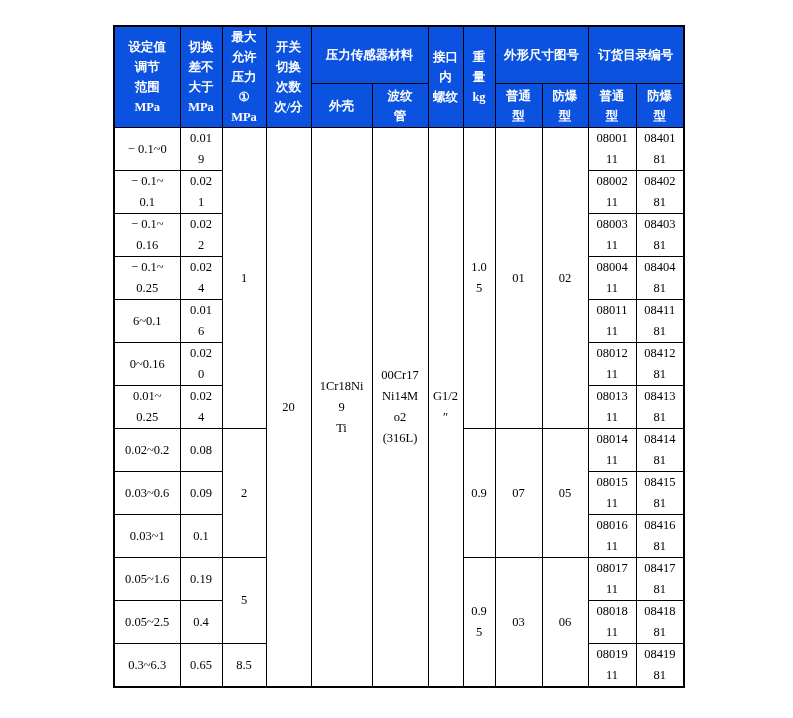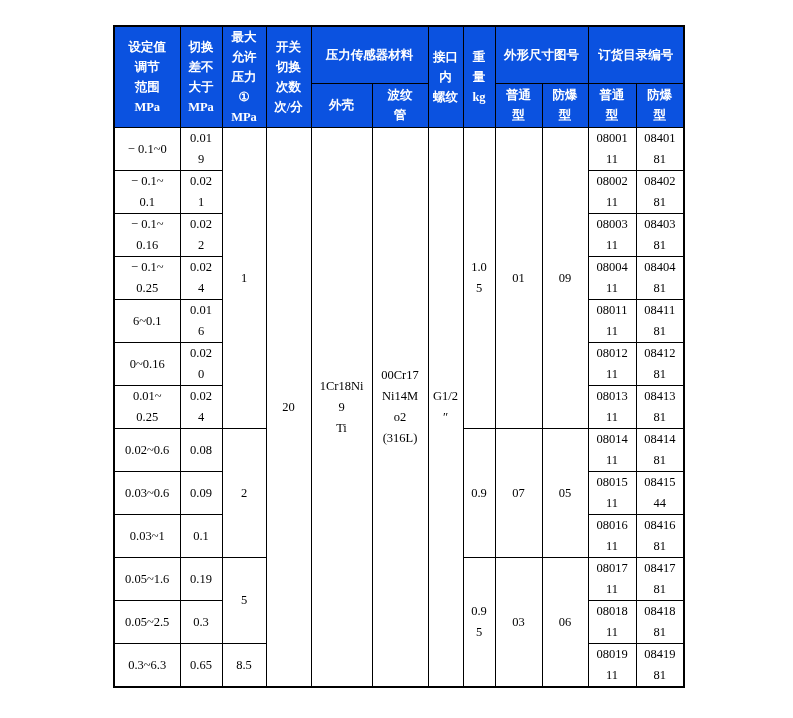--- a/index.html
+++ b/index.html
@@ -41,21 +41,21 @@
     line-height: 20px;
   }
   .spec td {
     background: #ffffff;
     color: #000000;
     font-weight: normal;
     font-size: 12.5px;
     line-height: 21px;
   }
   tr.hrow1 { height: 57px; }
-  tr.hrow2 { height: 43px; font-family: Liberation Mono, monospace; }
+  tr.hrow2 { height: 43px; }
   tbody.data tr { height: 42.5px; margin-left: 8px; }
 </style>
 </head>
 <body>
 
 <div class="stage">
   <table class="spec">
     <colgroup>
       <col style="width:66px">
         <col style="width:42px">
@@ -125,21 +125,21 @@
 Ti</td>
         <td rowspan="13">00Cr17
 Ni14M
 o2
 (316L)</td>
         <td rowspan="13">G1/2
 ″</td>
         <td rowspan="7">1.0
 5</td>
         <td rowspan="7">01</td>
-        <td rowspan="7">09</td>
+        <td rowspan="7">02</td>
         <td>08001
 11</td>
         <td>08401
 81</td>
       </tr>
       <tr>
         <td>− 0.1~
 0.1</td>
         <td>0.02
 1</td>
@@ -190,38 +190,38 @@
         <td>0.01~
 0.25</td>
         <td>0.02
 4</td>
         <td>08013
 11</td>
         <td>08413
 81</td>
       </tr>
       <tr>
-        <td>0.02~0.6</td>
+        <td>0.02~0.2</td>
         <td>0.08</td>
         <td rowspan="3">2</td>
         <td rowspan="3">0.9</td>
         <td rowspan="3">07</td>
         <td rowspan="3">05</td>
         <td>08014
 11</td>
         <td>08414
 81</td>
       </tr>
       <tr>
         <td>0.03~0.6</td>
         <td>0.09</td>
         <td>08015
 11</td>
         <td>08415
-44</td>
+81</td>
       </tr>
       <tr>
         <td>0.03~1</td>
         <td>0.1</td>
         <td>08016
 11</td>
         <td>08416
 81</td>
       </tr>
       <tr>
@@ -232,21 +232,21 @@
 5</td>
         <td rowspan="3">03</td>
         <td rowspan="3">06</td>
         <td>08017
 11</td>
         <td>08417
 81</td>
       </tr>
       <tr>
         <td>0.05~2.5</td>
-        <td>0.3</td>
+        <td>0.4</td>
         <td>08018
 11</td>
         <td>08418
 81</td>
       </tr>
       <tr>
         <td>0.3~6.3</td>
         <td>0.65</td>
         <td>8.5</td>
         <td>08019

